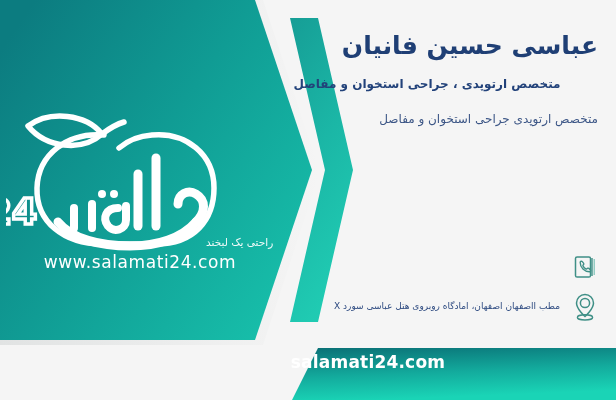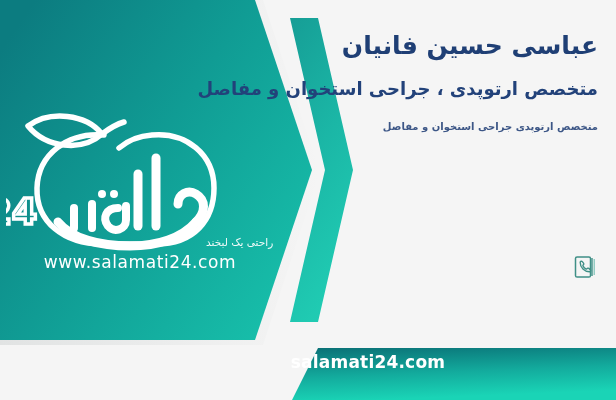--- a/index.html
+++ b/index.html
@@ -44,30 +44,31 @@
     margin:0;
     font-size:25px;
     font-weight:bold;
     color:#1f3f75;
     letter-spacing:0px;
     line-height:1.25;
     white-space:nowrap;
   }
   #specialty-main{
     margin:16px 0 0 0;
-    font-size:18px;
+    font-size:12px;
     font-weight:bold;
     color:#22427a;
     line-height:1.3;
     white-space:nowrap;
+    text-align:center;
   }
   #specialty-sub{
     margin:19px 0 0 0;
-    font-size:10px;
-    font-weight:bold;
+    font-size:12px;
+    font-weight:normal;
     color:#3c5686;
     line-height:1.3;
     white-space:nowrap;
   }
 
   
   #contact-block{
     position:absolute;
     right:16px;top:250px;
     width:345px;
@@ -207,18 +208,29 @@
                    C12,9.7 11.8,10.4 11.2,10.8 C10.8,11.1 10.8,11.6 11.1,12.1
                    C11.7,13.2 12.7,14.2 13.8,14.8 C14.3,15.1 14.8,15.1 15.1,14.7
                    C15.5,14.1 16.2,13.9 16.8,14.4 L18.3,15.6
                    C19.1,16.3 18.7,17.7 17.5,17.7
                    C12.4,17.7 8.2,13.5 8.2,8.4 Z" fill="none" stroke="#3f8f86" stroke-width="1.4"></path>
         </svg>
       </span>
       <span class="contact-text"></span>
     </div>
 
+    <div class="contact-row" id="address-row">
+      <span class="contact-icon">
+        <svg width="28" height="30" viewBox="0 0 28 30" xmlns="http://www.w3.org/2000/svg">
+          <path d="M14,2.5 C9.3,2.5 5.5,6.3 5.5,11 C5.5,17 14,24.5 14,24.5
+                   C14,24.5 22.5,17 22.5,11 C22.5,6.3 18.7,2.5 14,2.5 Z" fill="none" stroke="#3f8f86" stroke-width="1.5"></path>
+          <circle cx="14" cy="11" r="4.6" fill="none" stroke="#3f8f86" stroke-width="1.5"></circle>
+          <ellipse cx="14" cy="25.4" rx="7.6" ry="2.6" fill="none" stroke="#3f8f86" stroke-width="1.4"></ellipse>
+        </svg>
+      </span>
+      <span class="contact-text">مطب ااصفهان اصفهان، امادگاه روبروی هتل عباسی سورد X</span>
+    </div>
 
   </div>
 
   <div id="bottom-bar-text">salamati24.com</div>
 
 </div>
 
 </body></html>

